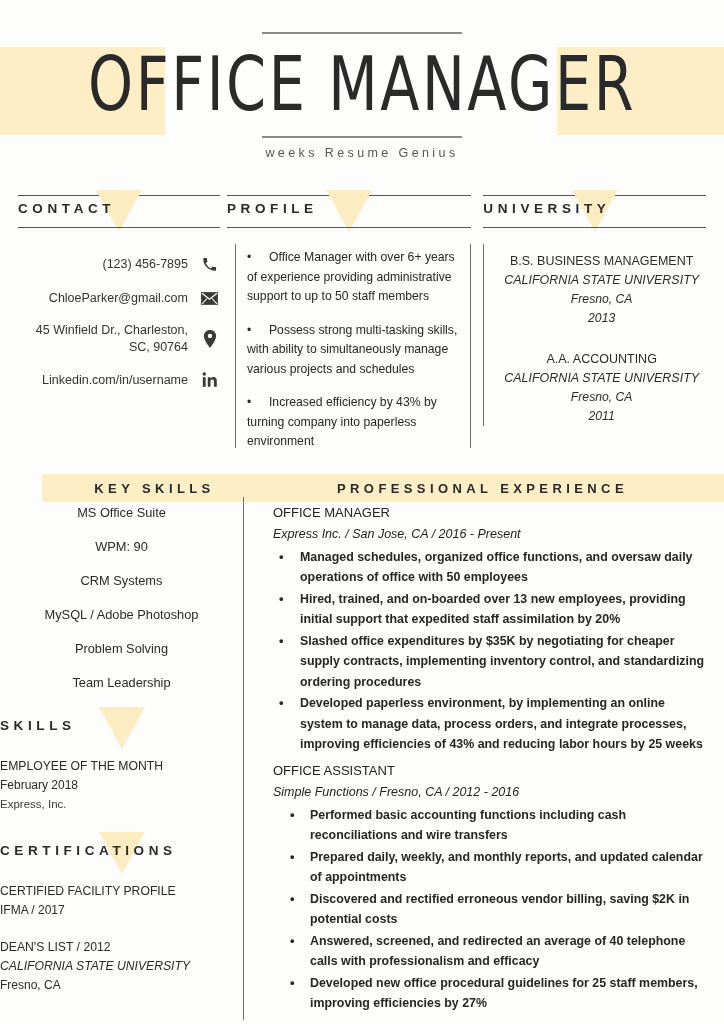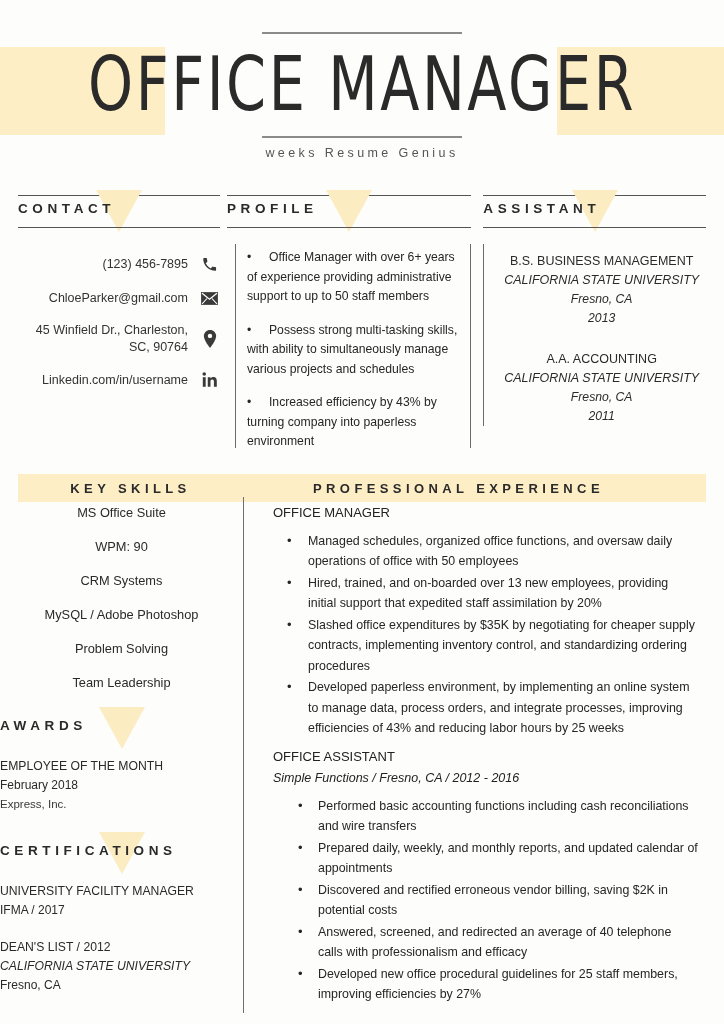--- a/index.html
+++ b/index.html
@@ -211,20 +211,21 @@
     line-height: 19px;
     font-style: italic;
     color: #2a2a2a;
   }
 
   
   .band-row {
     position: relative;
     margin-top: 8px;
     height: 15px;
+    margin-left: 24px;
   }
   .band-row .yellow {
     position: absolute;
     left: 18px;
     top: 0;
     width: 688px;
     height: 28px;
     background: #fdeec6;
   }
   .band-row .lbl {
@@ -303,22 +304,23 @@
   }
   .job-meta {
     font-size: 12.5px;
     line-height: 20px;
     font-style: italic;
     color: #222;
     margin-bottom: 3px;
   }
   .job-bullets {
     list-style: none;
-    margin: 8px;
+    margin: 0;
     padding: 0;
+    font-weight: bold;
   }
   .job-bullets li {
     position: relative;
     font-size: 12.4px;
     line-height: 20.5px;
     color: #262626;
     padding-left: 27px;
     margin-bottom: 1px;
   }
   .job-bullets li:before {
@@ -420,21 +422,21 @@
         <div class="profile-item">
           <span class="bl">•</span><span>Increased efficiency by 43% by turning company into paperless environment</span>
         </div>
       </div>
     </div>
 
     <div class="col-education">
       <div class="sec-head">
         <div class="rule top"></div>
         <div class="tri"></div>
-        <div class="label">ASSISTANT</div>
+        <div class="label">UNIVERSITY</div>
         <div class="rule bottom"></div>
       </div>
       <div class="edu-inner">
         <div class="edu-vline"></div>
         <div class="edu-block">
           <div class="edu-degree">B.S. BUSINESS MANAGEMENT</div>
           <div class="edu-school">CALIFORNIA STATE UNIVERSITY</div>
           <div class="edu-city">Fresno, CA</div>
           <div class="edu-year">2013</div>
         </div>
@@ -462,53 +464,54 @@
       <div class="skill-item">MS Office Suite</div>
       <div class="skill-item">WPM: 90</div>
       <div class="skill-item">CRM Systems</div>
       <div class="skill-item">MySQL / Adobe Photoshop</div>
       <div class="skill-item">Problem Solving</div>
       <div class="skill-item">Team Leadership</div>
 
       <div class="sidebar-head-wrap">
         <div class="sec-head plain">
           <div class="tri"></div>
-          <div class="label">AWARDS</div>
+          <div class="label">SKILLS</div>
         </div>
       </div>
 
       <div class="side-block">
         <div class="side-line caps">EMPLOYEE OF THE MONTH</div>
         <div class="side-line">February 2018</div>
         <div class="side-line small">Express, Inc.</div>
       </div>
 
       <div class="sidebar-head-wrap">
         <div class="sec-head plain">
           <div class="tri"></div>
           <div class="label">CERTIFICATIONS</div>
         </div>
       </div>
 
       <div class="side-block">
-        <div class="side-line caps">UNIVERSITY FACILITY MANAGER</div>
+        <div class="side-line caps">CERTIFIED FACILITY PROFILE</div>
         <div class="side-line">IFMA / 2017</div>
       </div>
 
       <div class="side-block">
         <div class="side-line caps">DEAN'S LIST / 2012</div>
         <div class="side-line caps ital">CALIFORNIA STATE UNIVERSITY</div>
         <div class="side-line">Fresno, CA</div>
       </div>
     </div>
 
     <div class="col-right">
 
       <div class="job">
         <div class="job-title">OFFICE MANAGER</div>
+        <div class="job-meta">Express Inc. / San Jose, CA / 2016 - Present</div>
         <ul class="job-bullets">
           <li>Managed schedules, organized office functions, and oversaw daily operations of office with 50 employees</li>
           <li>Hired, trained, and on-boarded over 13 new employees, providing initial support that expedited staff assimilation by 20%</li>
           <li>Slashed office expenditures by $35K by negotiating for cheaper supply contracts, implementing inventory control, and standardizing ordering procedures</li>
           <li>Developed paperless environment, by implementing an online system to manage data, process orders, and integrate processes, improving efficiencies of 43% and reducing labor hours by 25 weeks</li>
         </ul>
       </div>
 
       <div class="job indented">
         <div class="job-title">OFFICE ASSISTANT</div>

